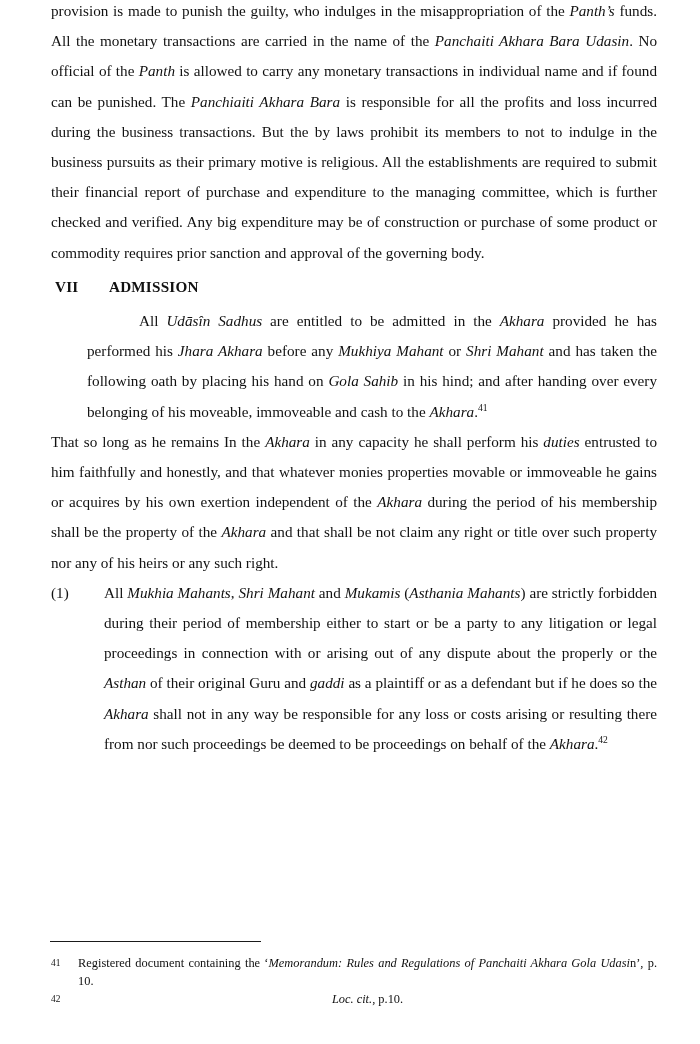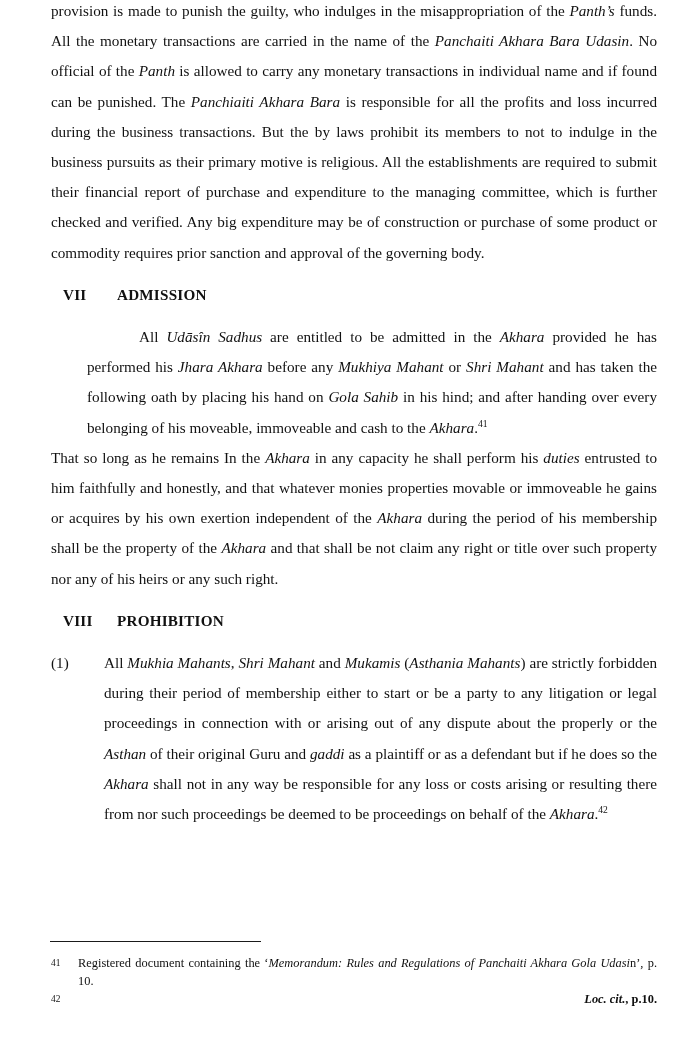--- a/index.html
+++ b/index.html
@@ -41,21 +41,21 @@
     color: #111;
   }
   p.para.first {
     margin-top: -4px;
   }
   p.indent {
     text-indent: 52px;
     margin-left: 36px;
   }
   .heading {
-    margin: 12px;
+    margin: 4px;
     padding: 0;
     font-size: 15.2px;
     line-height: 30.2px;
     font-weight: bold;
     letter-spacing: 0.2px;
     display: flex;
   }
   .heading .numeral {
     display: inline-block;
     width: 54px;
@@ -117,46 +117,41 @@
   }
   .footnote .ftext {
     flex: 1 1 auto;
     text-align: justify;
     text-justify: inter-word;
   }
   .footnote.fn42 {
     margin-top: 1px;
   }
   .footnote.fn42 .ftext {
-    text-align: right;
-    font-weight: bold;
+    text-align: center;
   }
 </style>
 </head>
 <body>
 
 <div class="page">
 
   <div class="body-col">
 
     <p class="para first">provision is made to punish the guilty, who indulges in the misappropriation of the <i>Panth’s</i> funds. All the monetary transactions are carried in the name of the <i>Panchaiti Akhara Bara Udasin</i>. No official of the <i>Panth</i> is allowed to carry any monetary transactions in individual name and if found can be punished. The <i>Panchiaiti Akhara Bara</i> is responsible for all the profits and loss incurred during the business transactions. But the by laws prohibit its members to not to indulge in the business pursuits as their primary motive is religious. All the establishments are required to submit their financial report of purchase and expenditure to the managing committee, which is further checked and verified. Any big expenditure may be of construction or purchase of some product or commodity requires prior sanction and approval of the governing body.</p>
 
     <div class="heading">
       <span class="numeral">VII</span>
       <span class="htitle">ADMISSION</span>
     </div>
 
     <p class="para indent">All <i>Udāsîn Sadhus</i> are entitled to be admitted in the <i>Akhara</i> provided he has performed his <i>Jhara Akhara</i> before any <i>Mukhiya Mahant</i> or <i>Shri Mahant</i> and has taken the following oath by placing his hand on <i>Gola Sahib</i> in his hind; and after handing over every belonging of his moveable, immoveable and cash to the <i>Akhara</i>.<sup class="fn">41</sup></p>
 
     <p class="para">That so long as he remains In the <i>Akhara</i> in any capacity he shall perform his <i>duties</i> entrusted to him faithfully and honestly, and that whatever monies properties movable or immoveable he gains or acquires by his own exertion independent of the <i>Akhara</i> during the period of his membership shall be the property of the <i>Akhara</i> and that shall be not claim any right or title over such property nor any of his heirs or any such right.</p>
 
-    <div class="heading">
-      <span class="numeral">VIII</span>
-      <span class="htitle">PROHIBITION</span>
-    </div>
 
     <div class="listitem">
       <span class="marker">(1)</span>
       <span class="itemtext">All <i>Mukhia Mahants</i>, <i>Shri Mahant</i> and <i>Mukamis</i> (<i>Asthania Mahants</i>) are strictly forbidden during their period of membership either to start or be a party to any litigation or legal proceedings in connection with or arising out of any dispute about the properly or the <i>Asthan</i> of their original Guru and <i>gaddi</i> as a plaintiff or as a defendant but if he does so the <i>Akhara</i> shall not in any way be responsible for any loss or costs arising or resulting there from nor such proceedings be deemed to be proceedings on behalf of the <i>Akhara</i>.<sup class="fn">42</sup></span>
     </div>
 
   </div>
 
   <div class="fn-rule"></div>
 

